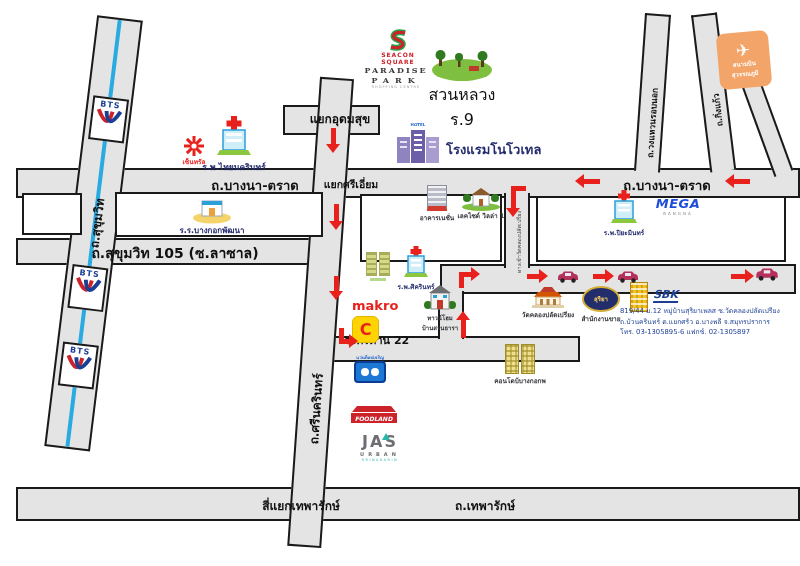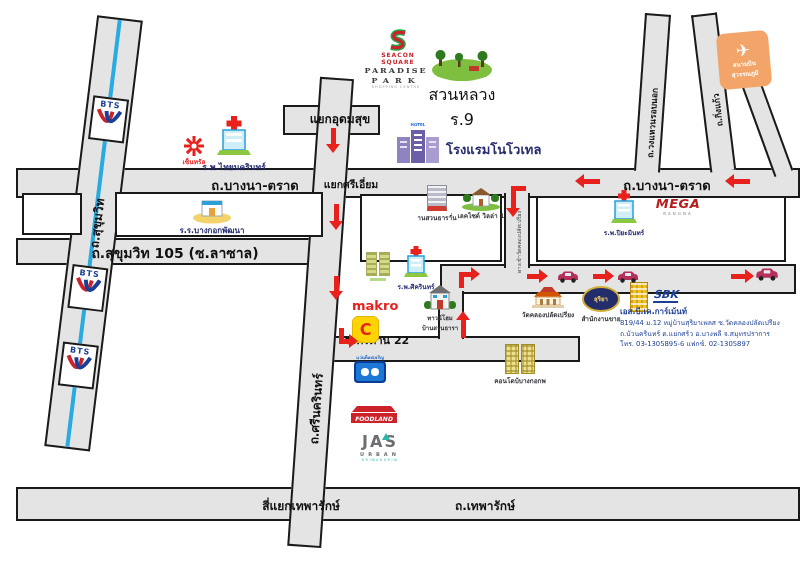--- a/index.html
+++ b/index.html
@@ -177,21 +177,21 @@
       <rect x="5" y="14" width="7" height="2" fill="#e6e1f5"></rect>
         <rect x="5" y="19" width="7" height="2" fill="#e6e1f5"></rect>
       <rect x="34" y="14" width="7" height="2" fill="#e6e1f5"></rect>
         <rect x="34" y="19" width="7" height="2" fill="#e6e1f5"></rect>
     </svg>
   </div>
   <div class="cap" style="position:absolute;left:446px;top:139px;font-size:13px">โรงแรมโนโวเทล</div>
 
   <div class="lm" style="left:408px;top:185px;width:58px">
     <div class="twr" style="width:20px;height:26px;background:#b9bcc6;background-image:repeating-linear-gradient(rgba(255,255,255,.8) 0 2px,transparent 2px 5px);border:1px solid #8b8e99;border-bottom:5px solid #d23a2e"></div>
-    <div class="capg" style="font-size:6.5px;margin-top:2px">านสวนธาราั่น</div>
+    <div class="capg" style="font-size:6.5px;margin-top:2px">อาคารเนชั่น</div>
   </div>
 
   <div class="lm" style="left:450px;top:186px;width:62px">
     <svg width="40" height="25" viewBox="0 0 40 25">
       <ellipse cx="20" cy="21" rx="19" ry="4" fill="#7fbf3f"></ellipse>
       <circle cx="6" cy="12" r="4" fill="#2f7a1e"></circle>
         <circle cx="34" cy="12" r="4" fill="#2f7a1e"></circle>
       <rect x="12" y="9" width="16" height="11" fill="#fff" stroke="#9aa7b5"></rect>
       <path d="M10 9L20 2l10 7z" fill="#8a5a2b"></path>
       <rect x="18" y="13" width="4" height="7" fill="#b05e2a"></rect>
@@ -205,21 +205,21 @@
       <path d="M13 0v12M7 6h12" stroke="#e8211d" stroke-width="5"></path>
       <rect x="4" y="11" width="18" height="18" fill="#cfeef8" stroke="#2b9fd8" stroke-width="1.5"></rect>
       <rect x="7" y="14" width="12" height="2.5" fill="#fff"></rect>
         <rect x="7" y="19" width="12" height="2.5" fill="#fff"></rect>
       <path d="M2 29h22l2 4H0z" fill="#8dc63f"></path>
     </svg>
     <div class="cap" style="font-size:6.5px;margin-top:2px">ร.พ.ปิยะมินทร์</div>
   </div>
 
   <div class="lm" style="left:650px;top:196px;width:56px">
-    <div style="font-size:13px;font-weight:900;color:#b91c1c;letter-spacing:.5px;font-style:italic">MEGA</div>
+    <div style="font-size:13px;font-weight:900;color:#1d4ed8;letter-spacing:.5px;font-style:italic">MEGA</div>
     <div style="font-size:4px;color:#8a8a8a;letter-spacing:2px">BANGNA</div>
   </div>
 
   <div class="lm" style="left:362px;top:252px;width:32px">
     <div style="display:flex;gap:2px">
       <div class="twr" style="width:11px;height:24px;background:#d6d98a;background-image:repeating-linear-gradient(rgba(160,170,80,.9) 0 2px,transparent 2px 5px);border:1px solid #a8ab5e"></div>
       <div class="twr" style="width:11px;height:24px;background:#d6d98a;background-image:repeating-linear-gradient(rgba(160,170,80,.9) 0 2px,transparent 2px 5px);border:1px solid #a8ab5e"></div>
     </div>
     <div style="width:16px;height:3px;background:#b5d98a;margin-top:2px"></div>
   </div>
@@ -296,21 +296,20 @@
     <div style="width:34px;height:22px;background:#232d6b;border:2px solid #d4af37;border-radius:50%;display:flex;align-items:center;justify-content:center">
       <span style="font-size:6px;color:#ffd966;font-weight:bold">สุริยา</span>
     </div>
     <div class="capg" style="font-size:6.5px;margin-top:2px">สำนักงานขาย</div>
   </div>
 
   <div class="twr" style="position:absolute;left:630px;top:282px;width:18px;height:30px;background:#f2c21f;background-image:repeating-linear-gradient(rgba(255,255,255,.7) 0 2px,transparent 2px 5px),repeating-linear-gradient(90deg,rgba(180,130,20,.5) 0 1.5px,transparent 1.5px 5px);border:1px solid #b8860b"></div>
   <div style="position:absolute;left:654px;top:288px;font-size:11px;font-weight:900;font-style:italic;color:#1c3f94;border-bottom:2px solid #1c3f94;transform:skewX(-8deg)">SBK</div>
 
   <div style="position:absolute;left:620px;top:306px;width:180px;color:#1c3f94;line-height:1.55">
-    <div style="font-size:8px;font-weight:bold">เอส.บี.เค.การ์เม้นท์</div>
     <div style="font-size:6.8px">819/44 ม.12 หมู่บ้านสุริยาเพลส ซ.วัดคลองปลัดเปรียง</div>
     <div style="font-size:6.8px">ถ.บัวนครินทร์ ต.แยกศร้ว อ.บางพลี จ.สมุทรปราการ</div>
     <div style="font-size:6.8px">โทร. 03-1305895-6   แฟกซ์. 02-1305897</div>
   </div>
 
   <div class="lm" style="left:488px;top:344px;width:64px">
     <div style="display:flex;gap:2px">
       <div class="twr" style="width:14px;height:30px;background:#efe08e;background-image:repeating-linear-gradient(rgba(160,140,40,.6) 0 2px,transparent 2px 5px),repeating-linear-gradient(90deg,rgba(160,140,40,.5) 0 1.5px,transparent 1.5px 4.5px);border:1px solid #a08c28"></div>
       <div class="twr" style="width:14px;height:30px;background:#efe08e;background-image:repeating-linear-gradient(rgba(160,140,40,.6) 0 2px,transparent 2px 5px),repeating-linear-gradient(90deg,rgba(160,140,40,.5) 0 1.5px,transparent 1.5px 4.5px);border:1px solid #a08c28"></div>
     </div>

